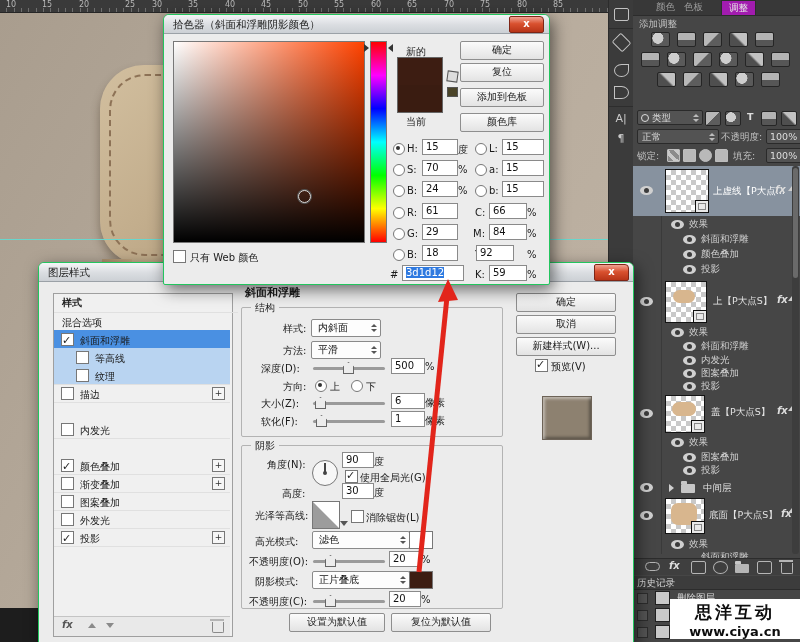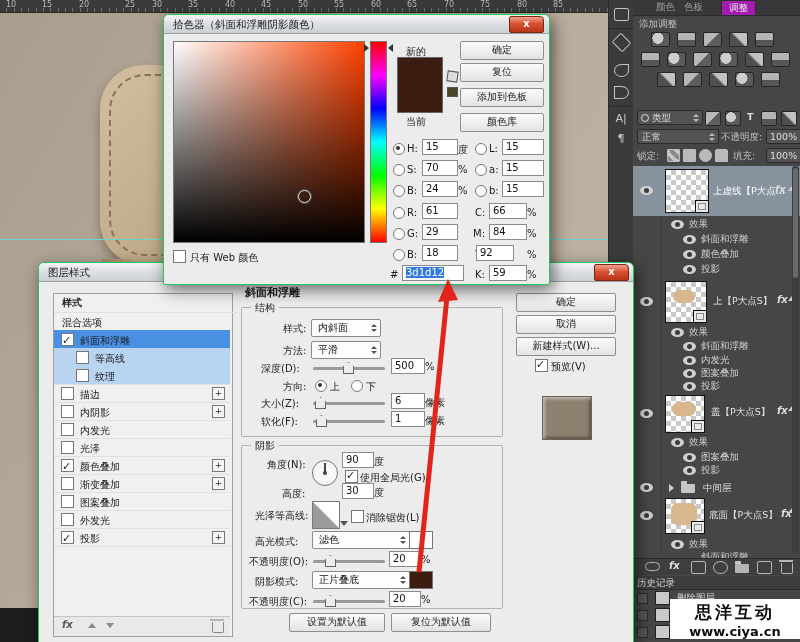--- a/index.html
+++ b/index.html
@@ -324,32 +324,23 @@
     </div>
     <div class="lsrow" style="top:72px;background:#b9d4f1">
       <span class="cb" style="left:22px;top:3px"></span>
       <span class="lab" style="left:41px;top:2px">纹理</span>
     </div>
     <div class="lsrow" style="top:90px">
       <span class="cb" style="left:7px;top:3px"></span>
       <span class="lab" style="left:26px;top:2px">描边</span>
       <span class="plusbox"></span>
     </div>
-    <div class="lsrow" style="top:108px">
-      <span class="cb" style="left:7px;top:3px"></span>
-      <span class="lab" style="left:26px;top:2px">内阴影</span>
-      <span class="plusbox"></span>
-    </div>
     <div class="lsrow" style="top:126px">
       <span class="cb" style="left:7px;top:3px"></span>
       <span class="lab" style="left:26px;top:2px">内发光</span>
-    </div>
-    <div class="lsrow" style="top:144px">
-      <span class="cb" style="left:7px;top:3px"></span>
-      <span class="lab" style="left:26px;top:2px">光泽</span>
     </div>
     <div class="lsrow" style="top:162px">
       <span class="cb on" style="left:7px;top:3px"></span>
       <span class="lab" style="left:26px;top:2px">颜色叠加</span>
       <span class="plusbox"></span>
     </div>
     <div class="lsrow" style="top:180px">
       <span class="cb" style="left:7px;top:3px"></span>
       <span class="lab" style="left:26px;top:2px">渐变叠加</span>
       <span class="plusbox"></span>

